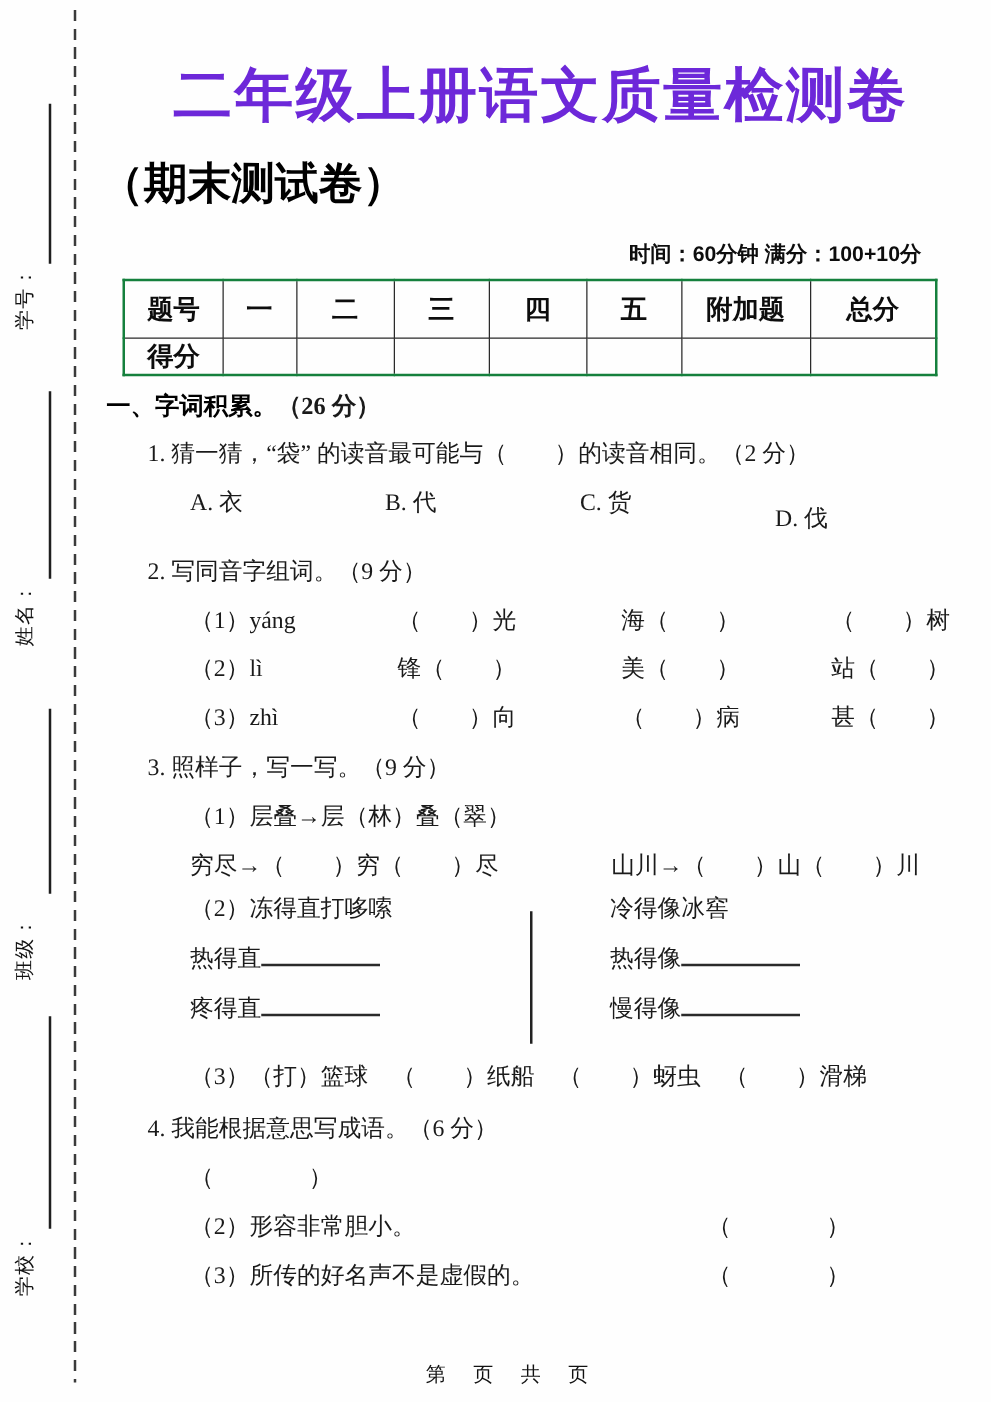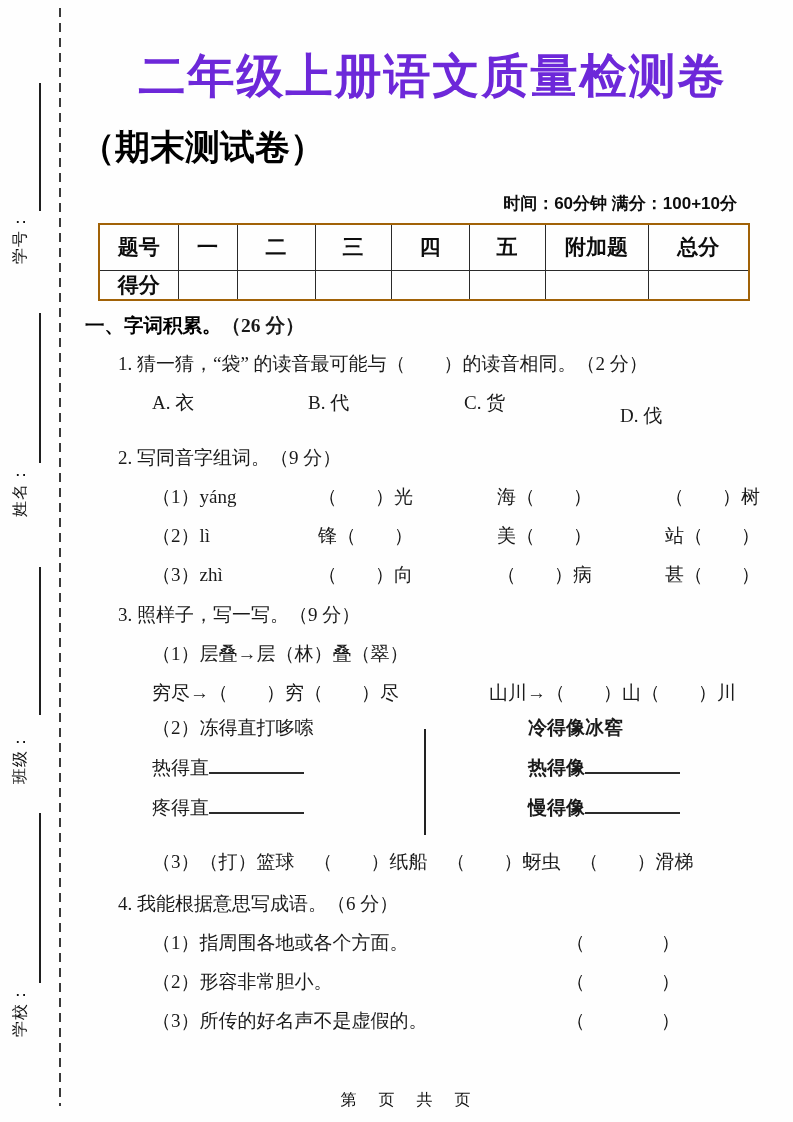--- a/index.html
+++ b/index.html
@@ -66,21 +66,21 @@
     font-family: "Liberation Sans", "DejaVu Sans", sans-serif;
     font-weight: 600;
     font-size: 17px;
     color: #0d0d0d;
   }
   table.score {
     margin-top: 8px;
     margin-left: 18px;
     width: 650px;
     border-collapse: collapse;
-    border: 2px solid #a16207;
+    border: 2px solid #15803d;
     table-layout: fixed;
   }
   table.score th, table.score td {
     border: 1px solid #2a2a2a;
     text-align: center;
     font-weight: bold;
     font-size: 21px;
     color: #0d0d0d;
   }
   table.score th { height: 46px; }
@@ -102,21 +102,21 @@
   .w-c1 { width: 163px; }
   .w-c2 { width: 152px; }
   .w-c3 { width: auto; }
 
   .pair-row { display: flex; }
   .pair-row .p2 { margin-left: 74px; }
 
   .cmp { display: flex; margin-top: 9px; align-items: flex-end; }
   .cmp-col { display: flex; flex-direction: column; }
   .cmp-left { width: 256px; }
-  .cmp-right { margin-left: 86px; font-weight: bold; }
+  .cmp-right { margin-left: 46px; }
   .cmp-row { margin-top: 0; height: 40px; line-height: 26px; font-size: 19px; }
   .cmp-divider { width: 0; border-left: 2px solid #222; height: 106px; margin-top: 3px; }
   .blank {
     display: inline-block;
     width: 95px;
     border-bottom: 2px solid #2a2a2a;
     height: 18px;
     vertical-align: baseline;
   }
 
@@ -242,21 +242,20 @@
         <div class="cmp-row">冷得像冰窖</div>
         <div class="cmp-row"><span>热得像</span><span class="blank"></span></div>
         <div class="cmp-row"><span>慢得像</span><span class="blank"></span></div>
       </div>
     </div>
 
     <div class="sub" style="margin-top:14px">（3）（打）篮球　（　　）纸船　（　　）蚜虫　（　　）滑梯</div>
 
     <div class="q" style="margin-top:16px">4. 我能根据意思写成语。（6 分）</div>
     <div class="sub idiom-row">
-      <span>（1）指周围各地或各个方面。</span>
       <span>（　　　　）</span>
     </div>
     <div class="sub idiom-row">
       <span>（2）形容非常胆小。</span>
       <span>（　　　　）</span>
     </div>
     <div class="sub idiom-row">
       <span>（3）所传的好名声不是虚假的。</span>
       <span>（　　　　）</span>
     </div>

